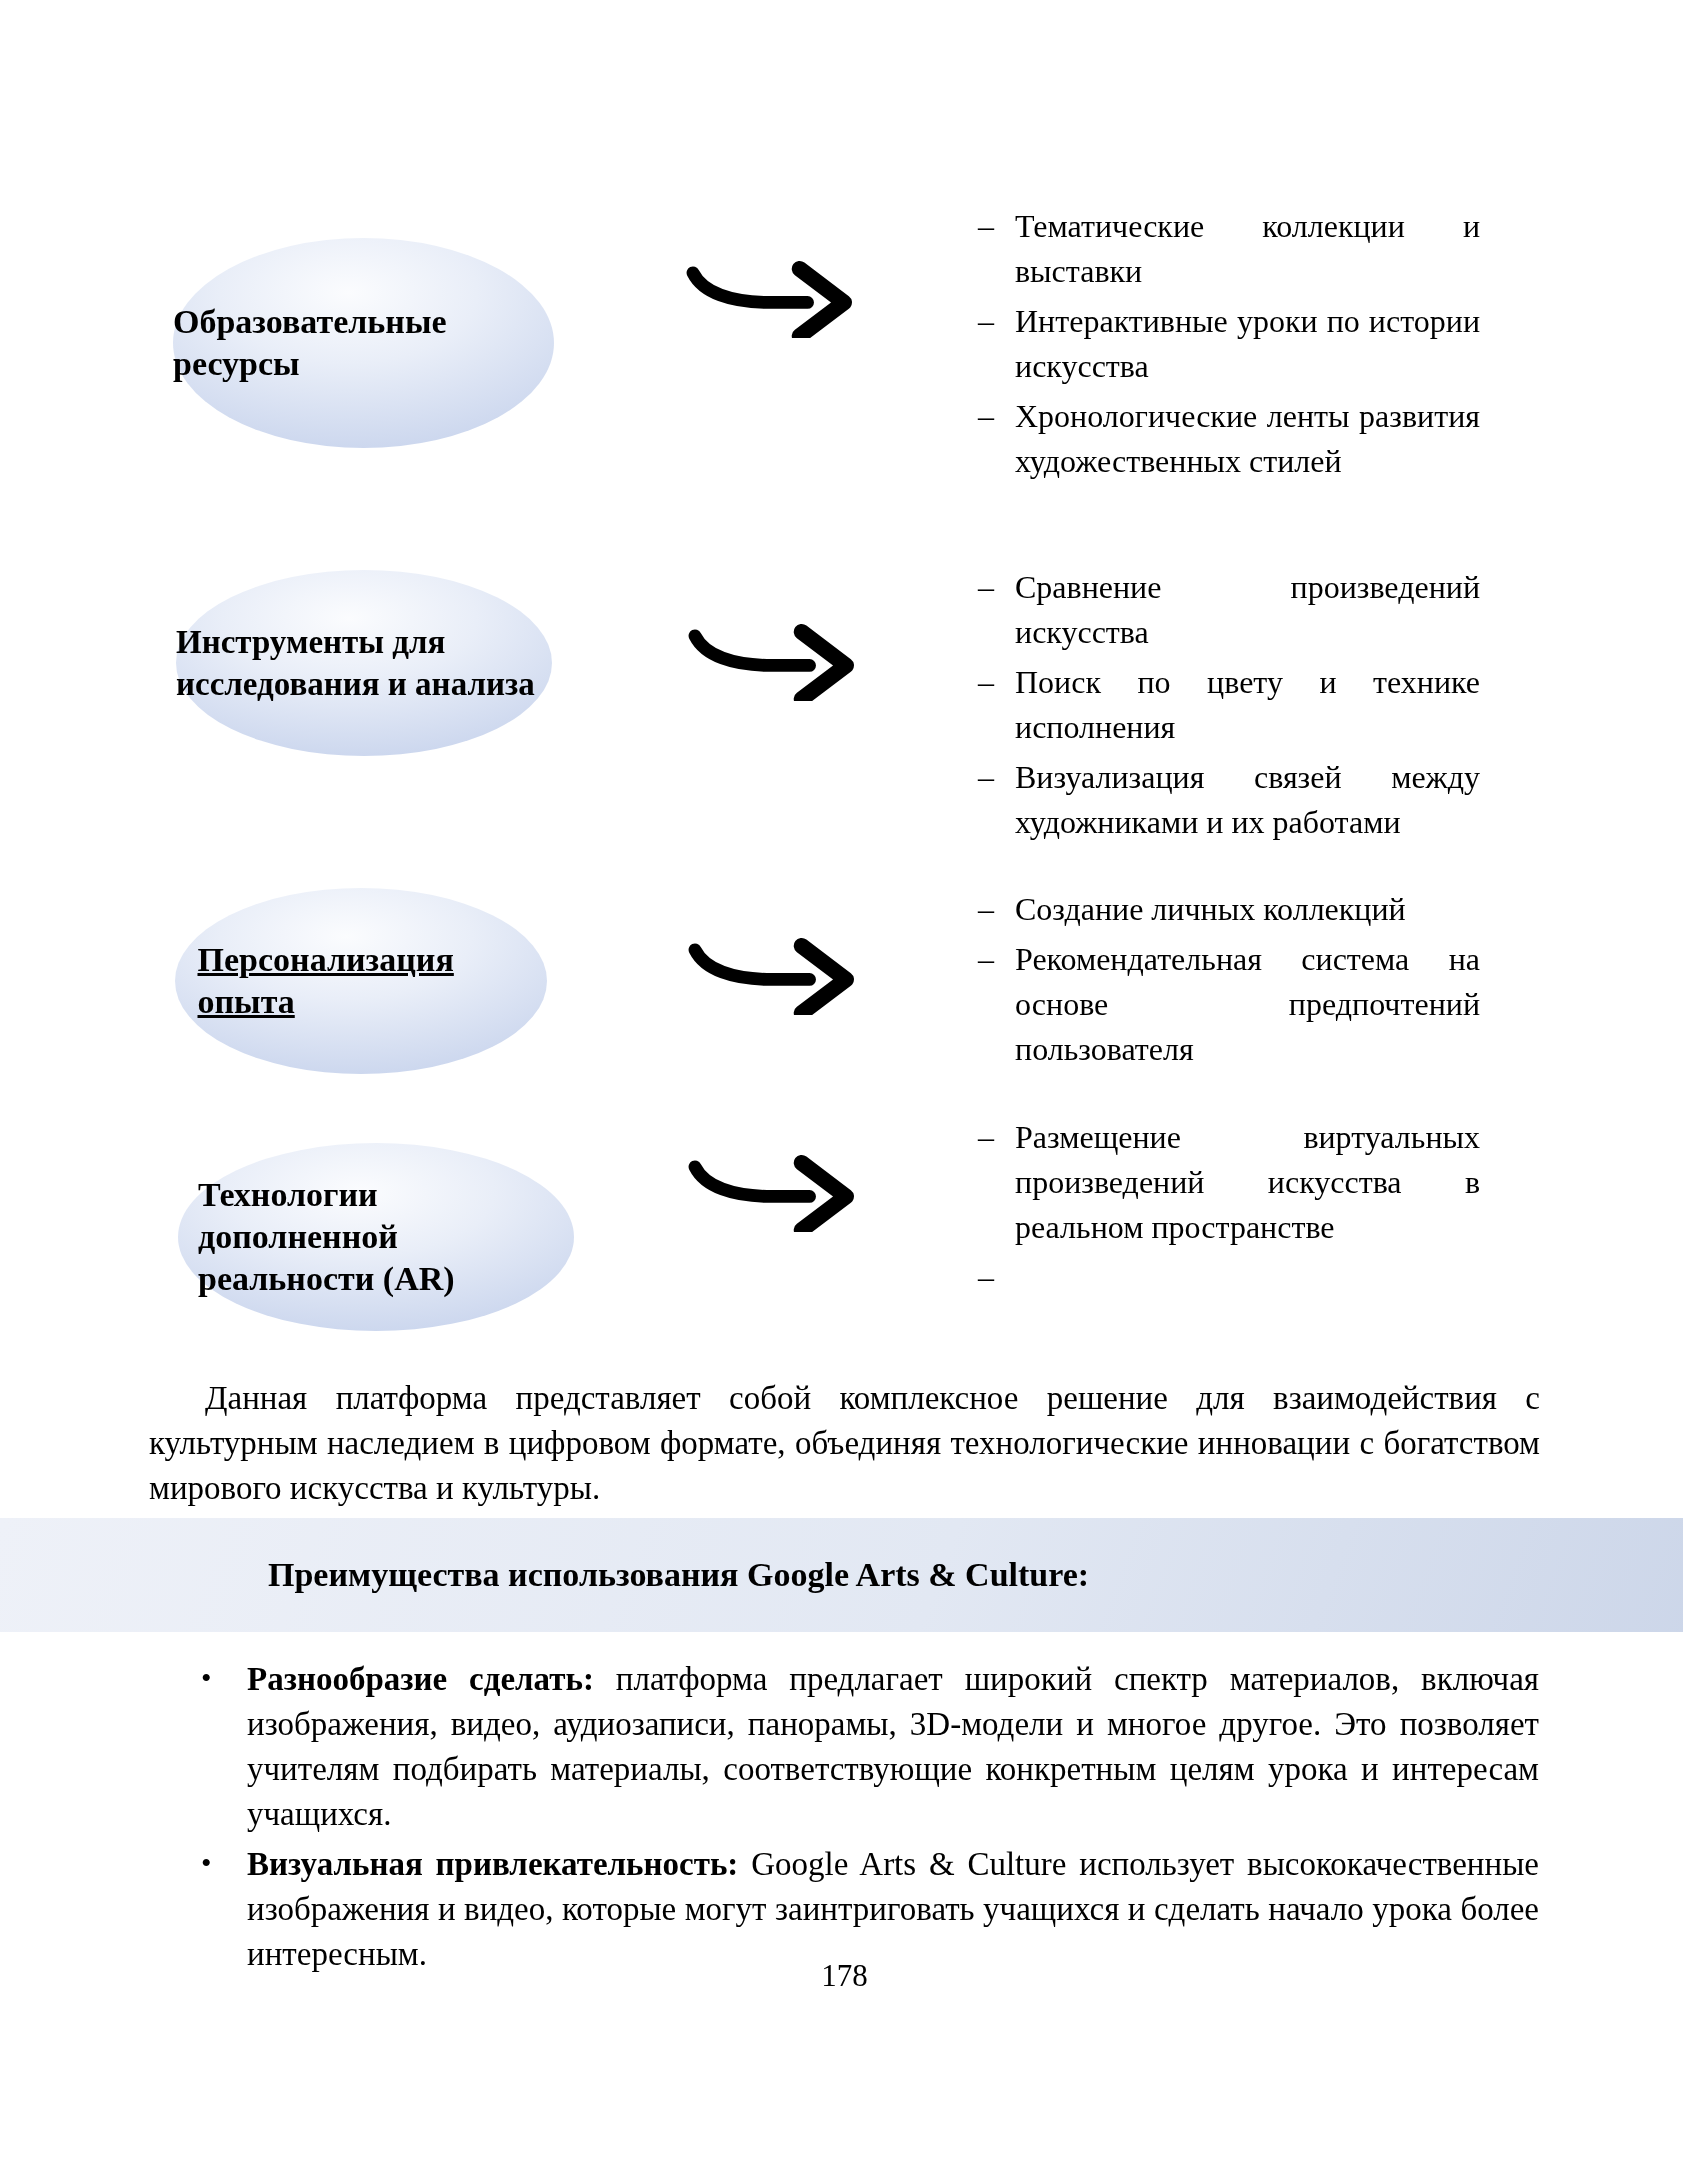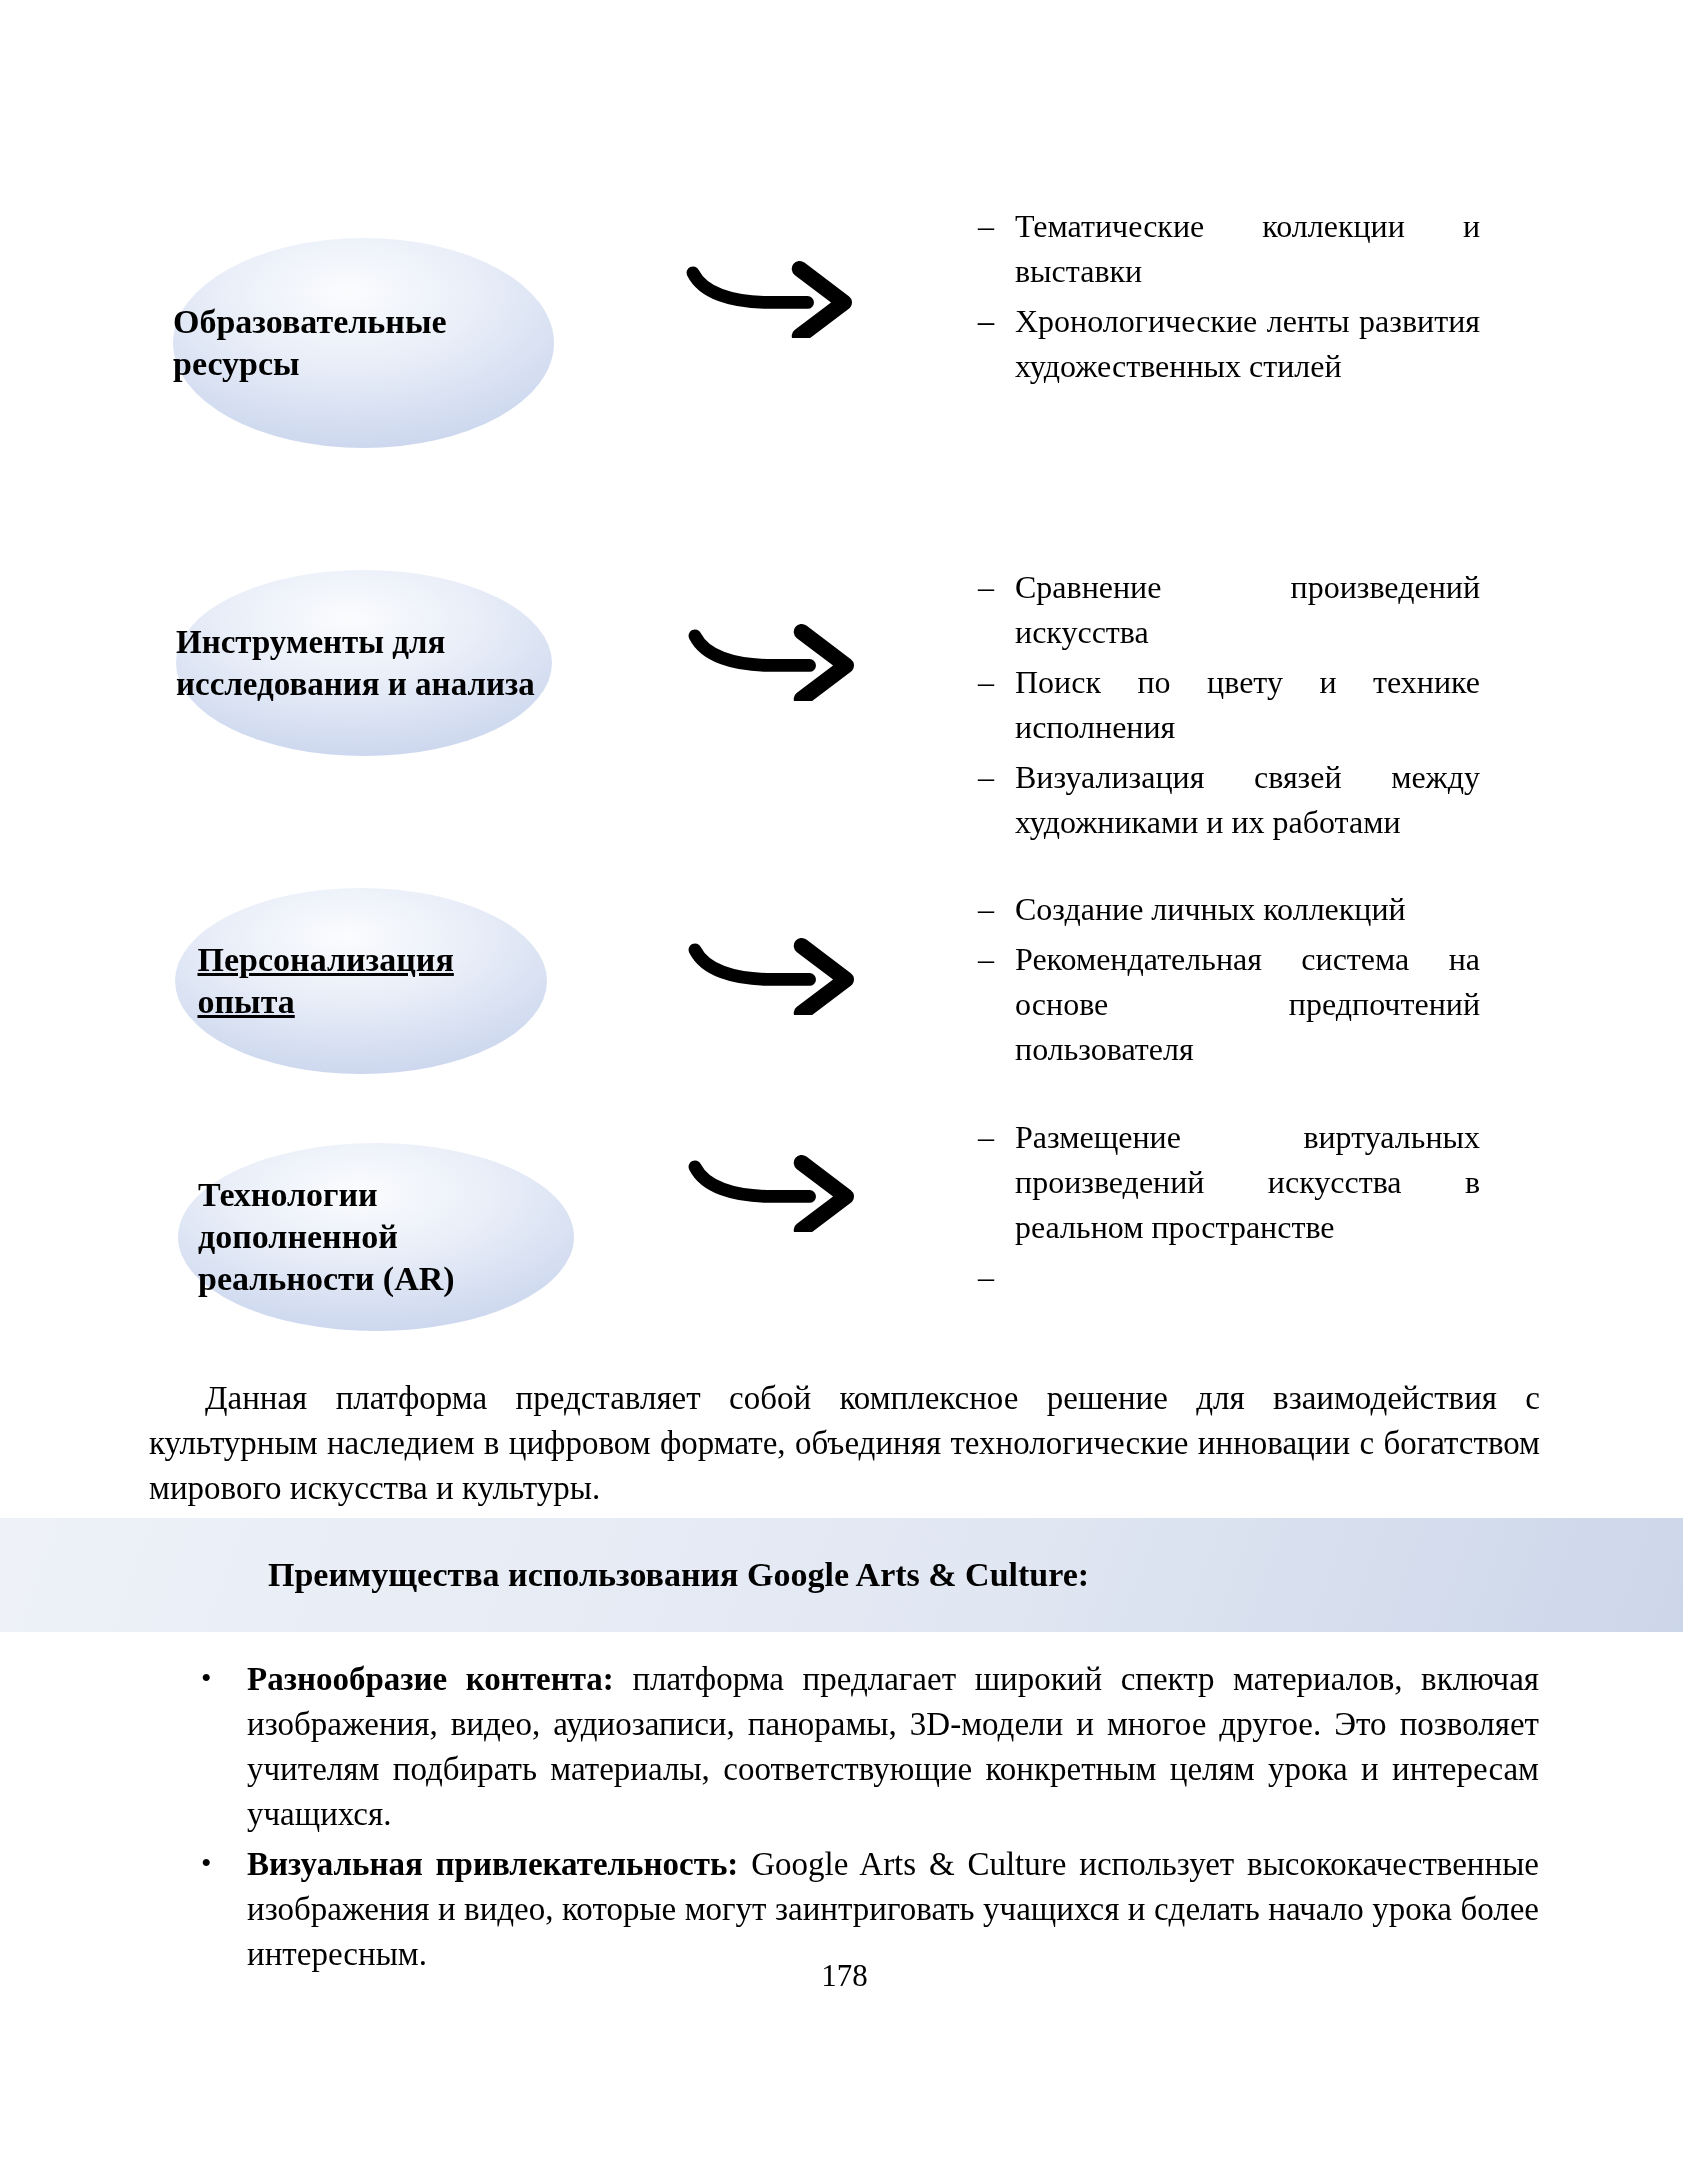--- a/index.html
+++ b/index.html
@@ -106,20 +106,21 @@
   </svg>
   <ul class="points p1">
 
       <li>
         <span class="marker">–</span>
         <span>Тематические коллекции и выставки</span>
       </li>
 
       <li>
         <span class="marker">–</span>
+        <span>Интерактивные уроки по истории искусства</span>
       </li>
 
       <li>
         <span class="marker">–</span>
         <span>Хронологические ленты развития художественных стилей</span>
       </li>
     </ul>
 
   <div class="ellipse e2">
     <div class="lbl">Инструменты для исследования и анализа</div>
@@ -188,21 +189,21 @@
   <p class="bodytext">Данная платформа представляет собой комплексное решение для взаимодействия с культурным наследием в цифровом формате, объединяя технологические инновации с богатством мирового искусства и культуры.</p>
 
   <div class="band">
     <h2>Преимущества использования Google Arts &amp; Culture:</h2>
   </div>
 
   <ul class="benefits">
 
       <li>
         <span class="marker">•</span>
-        <span><b>Разнообразие контента:</b> <span>платформа предлагает широкий спектр материалов, включая изображения, видео, аудиозаписи, панорамы, 3D-модели и многое другое. Это позволяет учителям подбирать материалы, соответствующие конкретным целям урока и интересам учащихся.</span></span>
+        <span><b>Разнообразие сделать:</b> <span>платформа предлагает широкий спектр материалов, включая изображения, видео, аудиозаписи, панорамы, 3D-модели и многое другое. Это позволяет учителям подбирать материалы, соответствующие конкретным целям урока и интересам учащихся.</span></span>
       </li>
 
       <li>
         <span class="marker">•</span>
         <span><b>Визуальная привлекательность:</b> <span>Google Arts &amp; Culture использует высококачественные изображения и видео, которые могут заинтриговать учащихся и сделать начало урока более интересным.</span></span>
       </li>
     </ul>
 
   <div class="pagenum">178</div>
 

